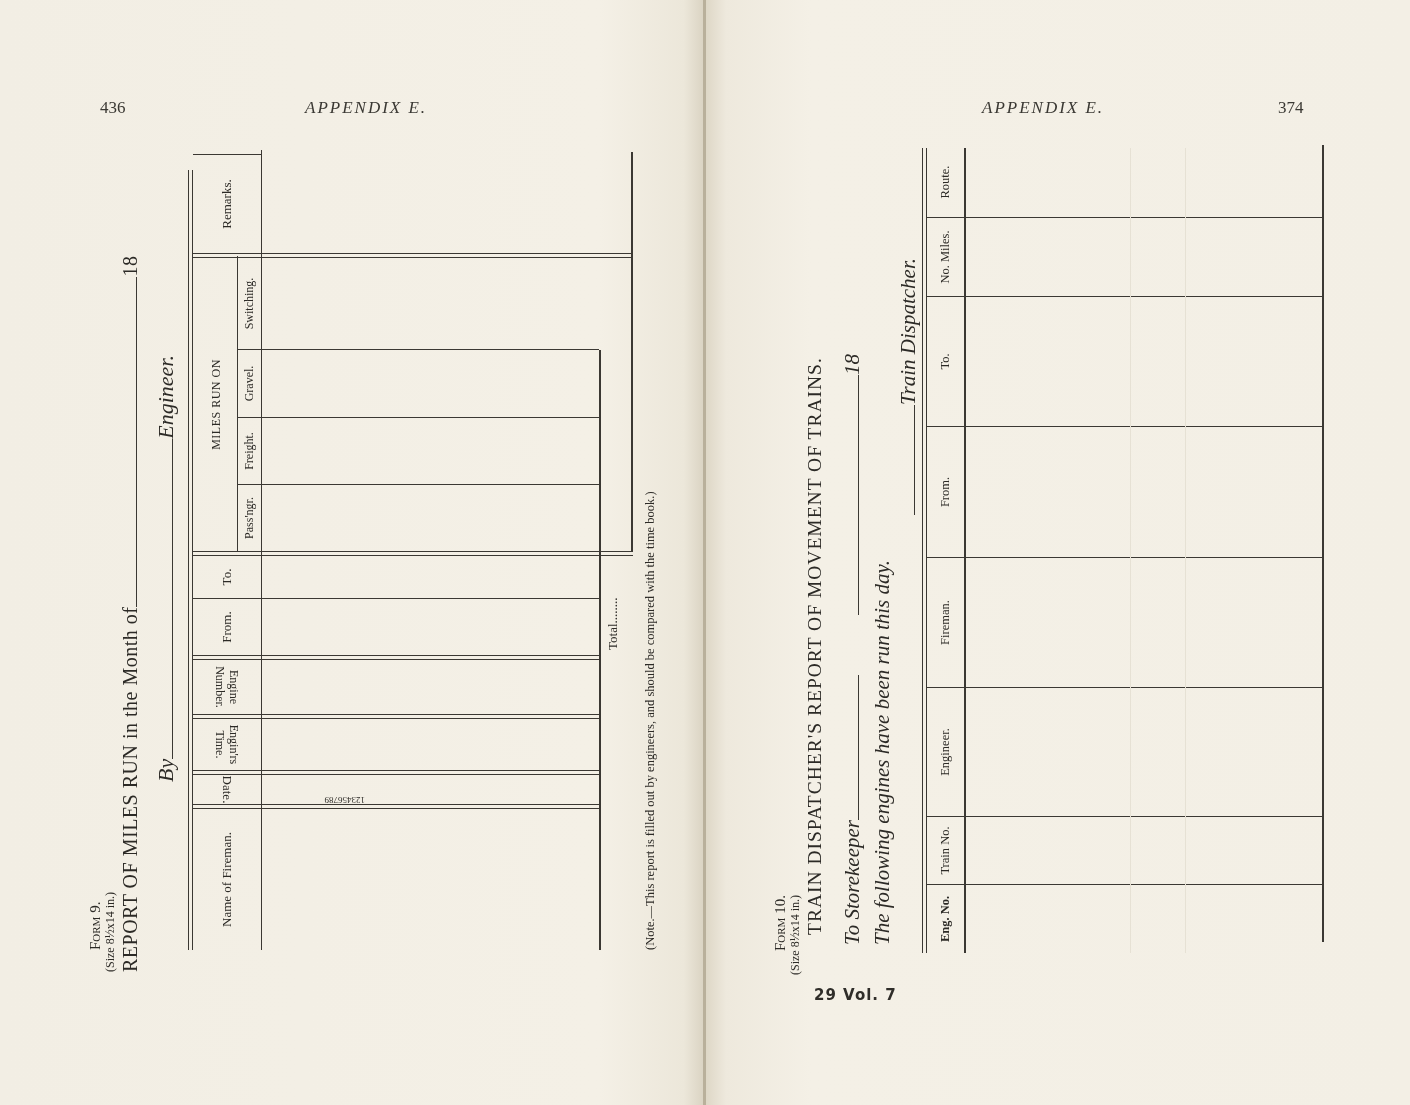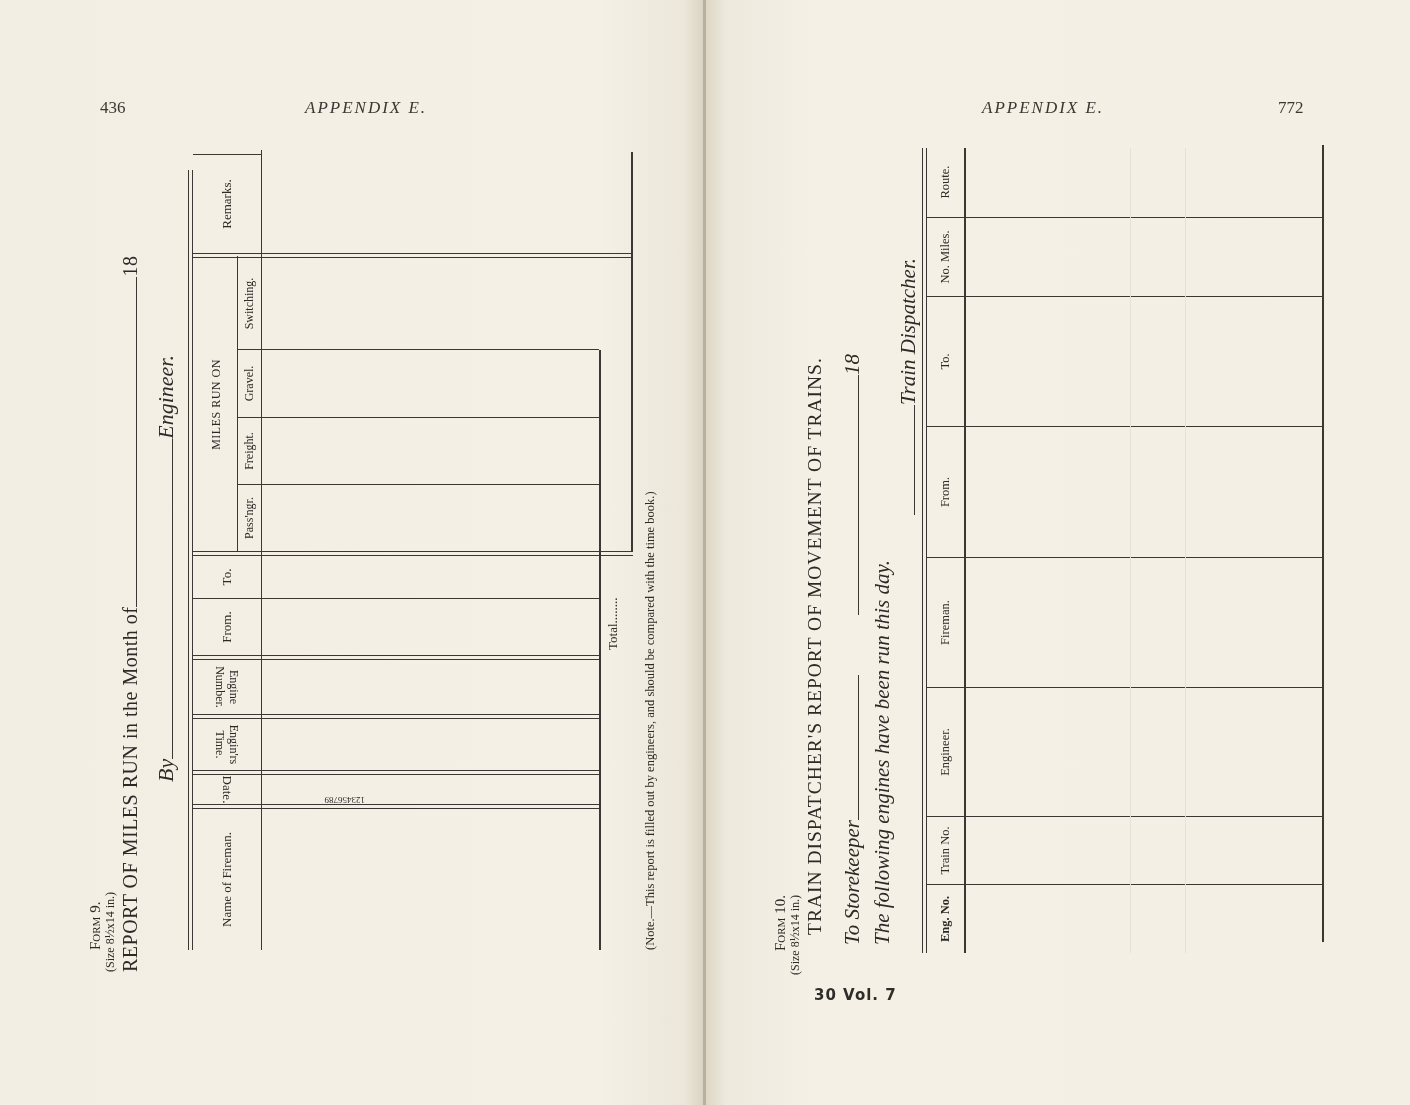--- a/index.html
+++ b/index.html
@@ -25,21 +25,21 @@
 </head>
 <body>
 
 <div class="page left"></div>
 <div class="page right"></div>
 <div class="gutter"></div>
 
 <div class="pnum" style="left:100px">436</div>
 <div class="runhead" style="left:305px">APPENDIX E.</div>
 <div class="runhead" style="left:982px">APPENDIX E.</div>
-<div class="pnum" style="left:1278px">772</div>
+<div class="pnum" style="left:1278px">374</div>
 
 <div class="rot form" style="left:85px;top:972px;width:822px;height:580px;">
 
   <div class="t sc" style="left:22px;top:2px;font-size:15px;">Form 9.</div>
   <div class="t" style="left:0px;top:18px;font-size:12px;">(Size 8½x14 in.)</div>
   <div class="t" style="left:0px;top:34px;font-size:20px;letter-spacing:0.5px;">
     <span>REPORT OF MILES RUN in the Month of</span><span style="display:inline-block;width:330px;border-bottom:1px solid #3b3833;height:14px;vertical-align:baseline;"></span><span>18</span>
   </div>
   <div class="t it" style="left:190px;top:68px;font-size:22px;">
     <span>By</span><span style="display:inline-block;width:320px;border-bottom:1px solid #3b3833;height:14px;"></span><span>Engineer.</span>
@@ -144,13 +144,13 @@
   <div class="cell" style="left:22px;top:155px;width:68px;height:37px;font-weight:bold;font-size:12.5px;">Eng. No.</div>
   <div class="cell" style="left:91px;top:155px;width:67px;height:37px;font-size:12.5px;">Train No.</div>
   <div class="cell" style="left:159px;top:155px;width:128px;height:37px;font-size:12.5px;">Engineer.</div>
   <div class="cell" style="left:288px;top:155px;width:129px;height:37px;font-size:12.5px;">Fireman.</div>
   <div class="cell" style="left:418px;top:155px;width:130px;height:37px;font-size:12.5px;">From.</div>
   <div class="cell" style="left:549px;top:155px;width:129px;height:37px;font-size:12.5px;">To.</div>
   <div class="cell" style="left:679px;top:155px;width:78px;height:37px;font-size:12.5px;">No. Miles.</div>
   <div class="cell" style="left:758px;top:155px;width:70px;height:37px;font-size:12.5px;">Route.</div>
 </div>
 
-<div class="vol">30  Vol. 7</div>
+<div class="vol">29  Vol. 7</div>
 
 </body></html>

